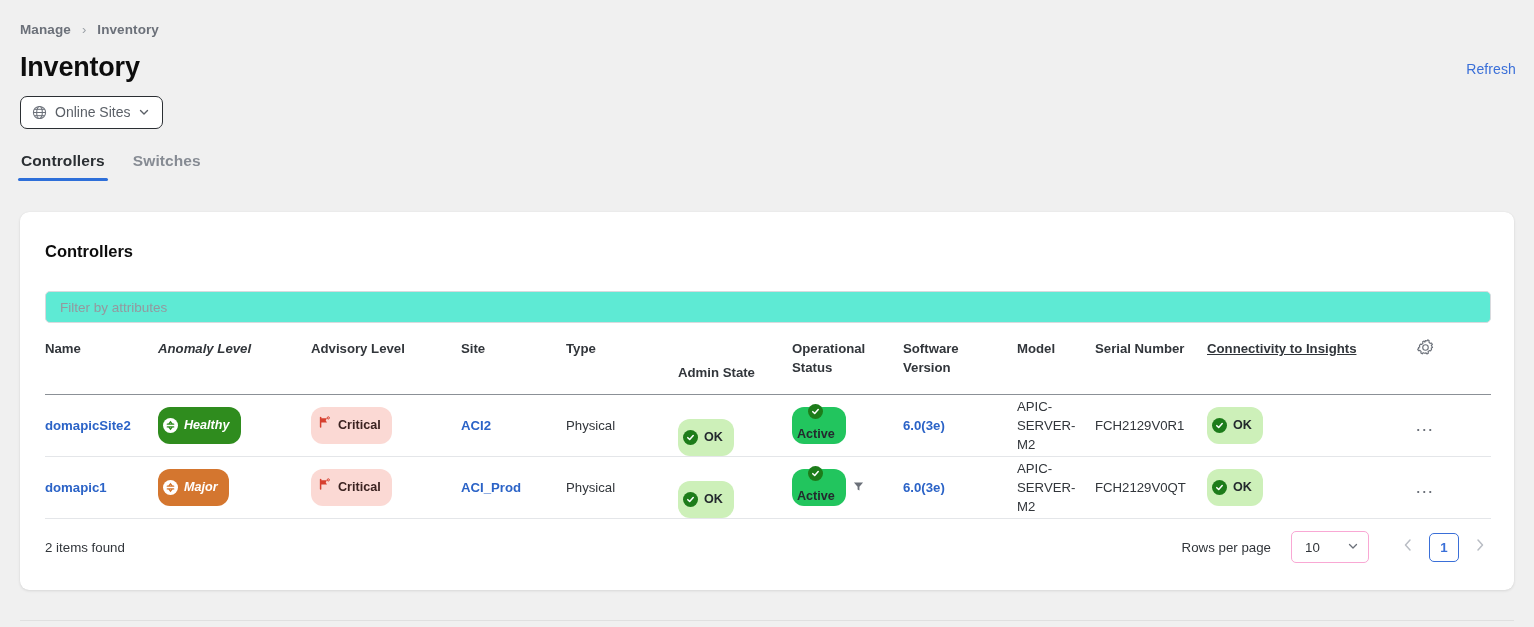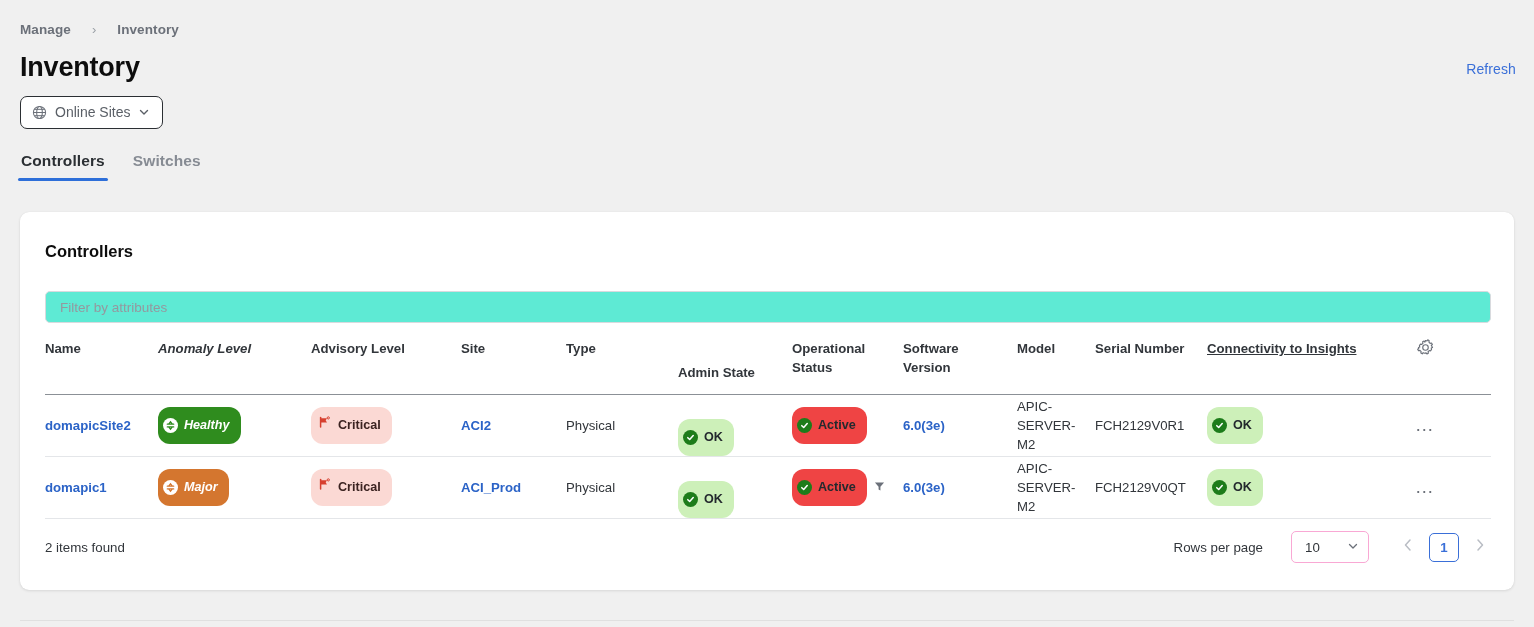--- a/index.html
+++ b/index.html
@@ -8,21 +8,21 @@
     background: #f0f0f0;
     font-family: "Liberation Sans", sans-serif;
     -webkit-font-smoothing: antialiased;
     overflow: hidden;
   }
   .page { position: relative; width: 1534px; height: 627px; }
 
   
   .breadcrumb {
     position: absolute; left: 20px; top: 22px;
-    display: flex; align-items: center; gap: 21px;
+    display: flex; align-items: center; gap: 11px;
     font-size: 13.5px; font-weight: bold; color: #6b7079;
     letter-spacing: .1px;
   }
   .breadcrumb .crumb-link { color: #6b7079; cursor: pointer; }
   .breadcrumb .sep { color: #9aa0a6; font-weight: normal; font-size: 13px; }
   .breadcrumb .crumb-current { color: #6b7079; }
 
   
   .page-title {
     position: absolute; left: 20px; top: 52px;
@@ -137,21 +137,21 @@
   
   .badge {
     display: inline-flex; align-items: center; gap: 6px;
     height: 37px; padding: 0 11px 0 5px; border-radius: 12px;
     font-size: 12.6px; font-weight: bold; white-space: nowrap; justify-content: flex-end;
   }
   .badge-healthy { background: #2f8c1e; color: #ffffff; }
   .badge-major   { background: #d4762f; color: #ffffff; }
   .badge-critical{ background: #fbd9d4; color: #3b2321; padding-left: 7px; }
   .badge-ok      { background: #cdf0b9; color: #24292e; }
-  .badge-active  { background: #ef4444; color: #24292e; }
+  .badge-active  { background: #22c55e; color: #24292e; flex-direction: column; }
 
   .ico-circle {
     width: 15px; height: 15px; border-radius: 50%;
     display: inline-flex; align-items: center; justify-content: center;
     flex: none;
   }
   .ico-white { background: #ffffff; }
   .ico-green { background: #1d7c1a; }
   .flag-ico { width: 14px; height: 13px; flex: none; }
 
@@ -161,21 +161,21 @@
 
   
   .footer {
     position: absolute; left: 25px; top: 314px; width: 1446px;
     height: 42px; display: flex; align-items: center;
   }
   .items-found { font-size: 13.3px; color: #32363b; }
   .footer-right {
     margin-left: auto; display: flex; align-items: center; gap: 12px;
   }
-  .rows-label { font-size: 13.3px; color: #32363b; margin-right: 16px; }
+  .rows-label { font-size: 13.3px; color: #32363b; margin-right: 8px; }
   .rows-select {
     width: 78px; height: 32px; border: 1px solid #f9a8d4; border-radius: 5px;
     display: flex; align-items: center; justify-content: space-between;
     padding: 0 9px 0 13px; background: #fff; cursor: pointer;
     font-size: 13.3px; color: #32363b;
   }
   .pager { display: flex; align-items: center; gap: 10px; margin-left: 16px; }
   .pg-arrow {
     width: 22px; height: 26px; display: flex; align-items: center;
     justify-content: center; cursor: pointer;

